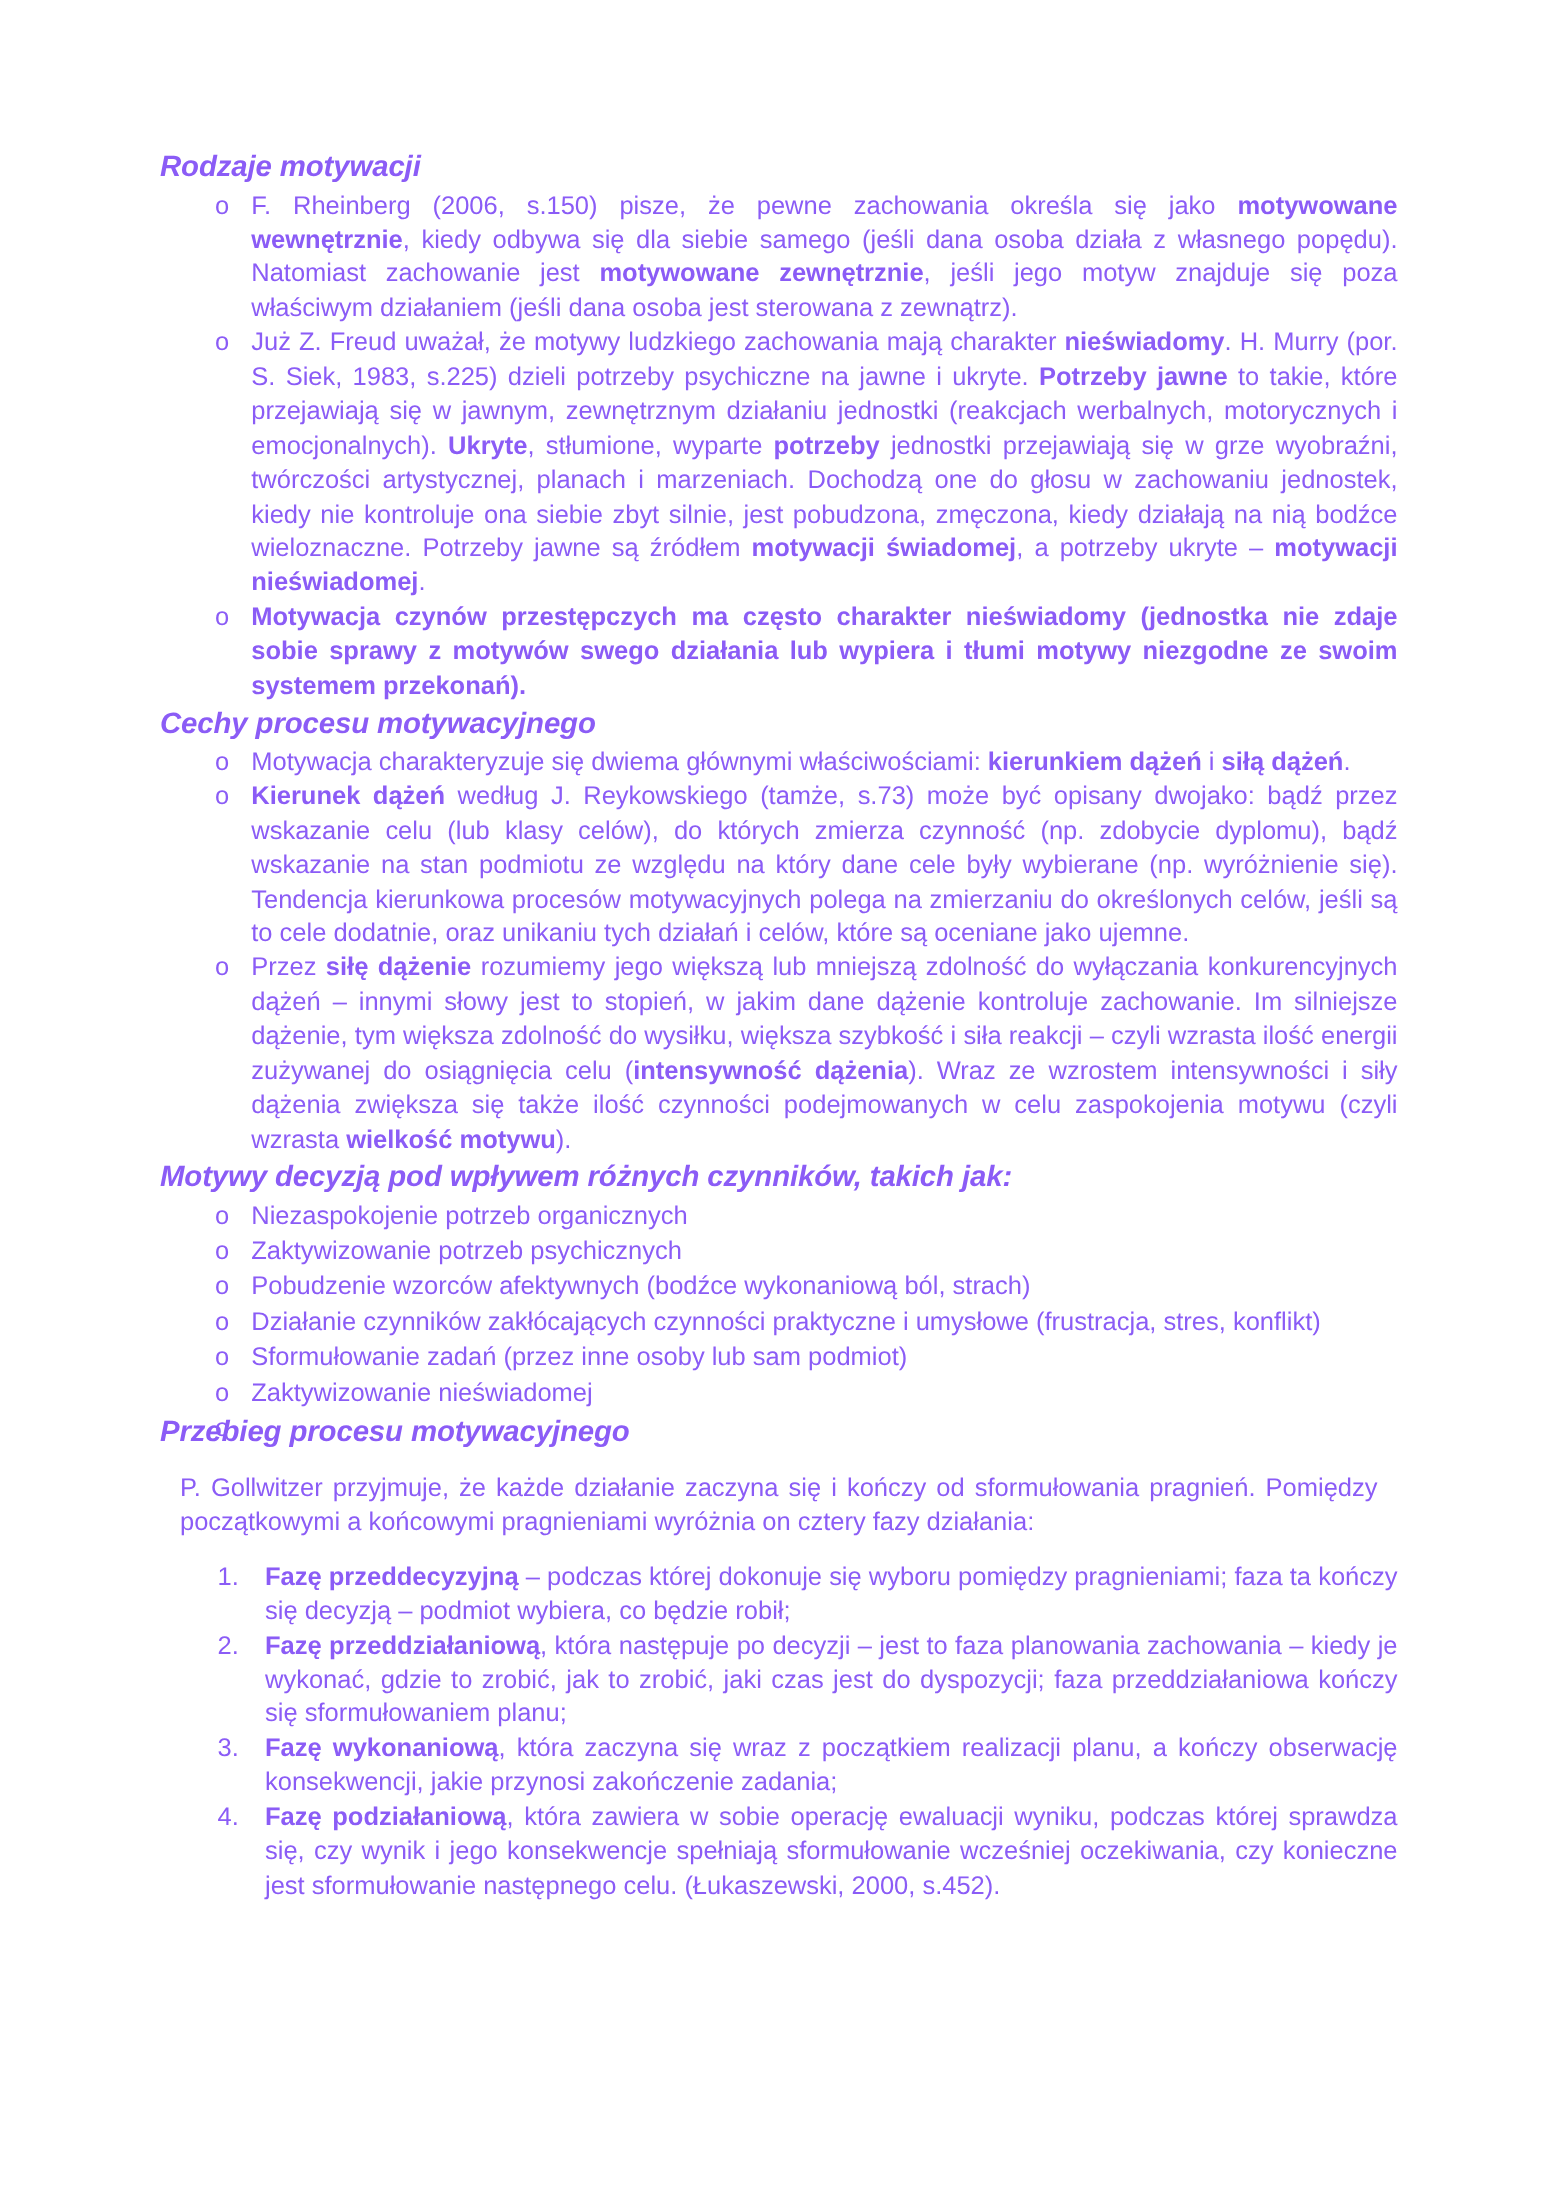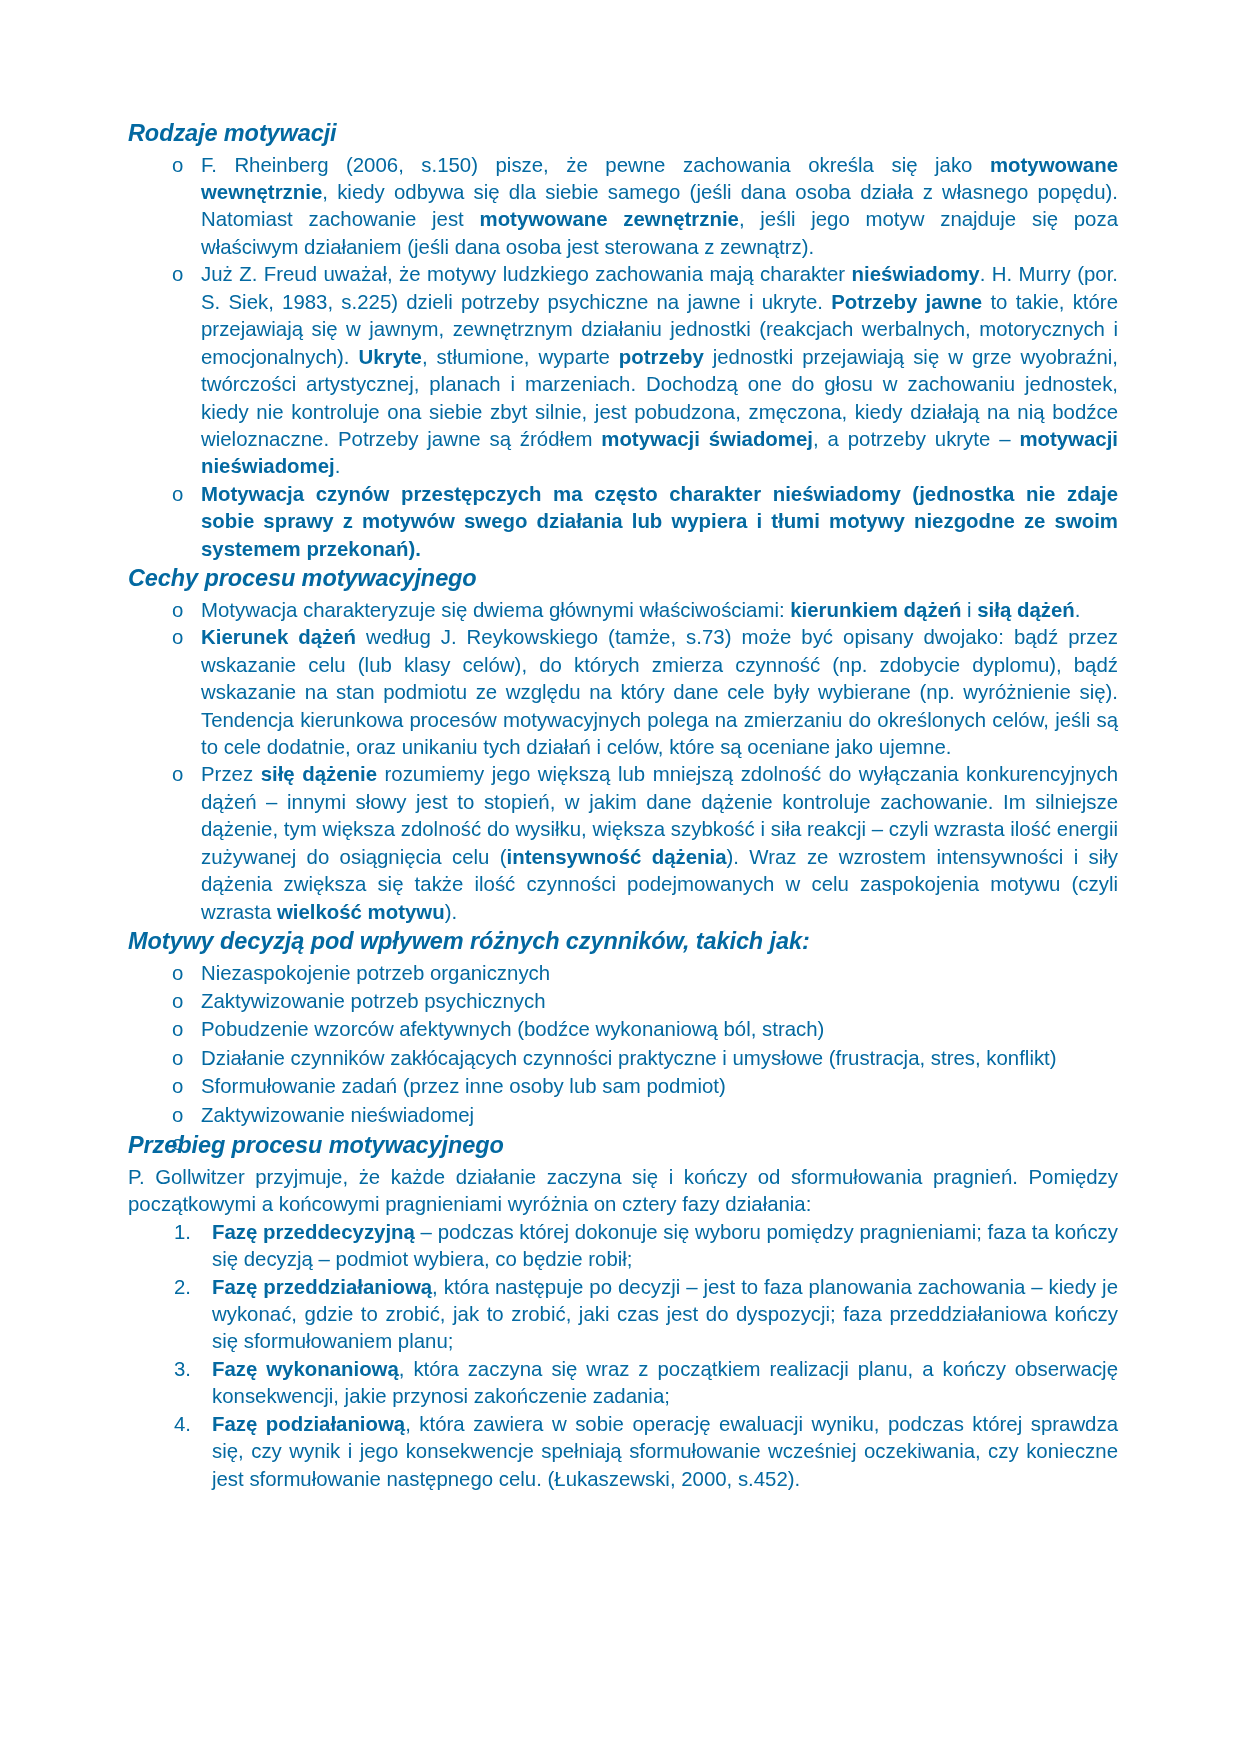--- a/index.html
+++ b/index.html
@@ -9,21 +9,21 @@
   }
   .page {
     position: relative;
     width: 1240px;
     height: 1754px;
     margin: 0 auto;
     background: #ffffff;
     box-sizing: border-box;
     padding: 118px 122px 0 128px;
     font-family: "Liberation Sans", sans-serif;
-    color: #0369a1;
+    color: #8b5cf6;
     overflow: hidden;
   }
   .doc-body {
     font-size: 20.4px;
     line-height: 1.345;
   }
   h2.heading {
     font-size: 23.5px;
     font-style: italic;
     font-weight: bold;
@@ -74,21 +74,21 @@
     margin-bottom: 0px;
   }
   ol.numlist > li .marker {
     position: absolute;
     left: 46px;
     top: 0;
     font-size: 20.4px;
     line-height: 1.345;
   }
   p.para {
-    margin: 0;
+    margin: 16px;
     text-align: justify;
   }
   b { font-weight: bold; }
 </style>
 </head>
 <body>
 
 <div class="page">
   <div class="doc-body">
 

